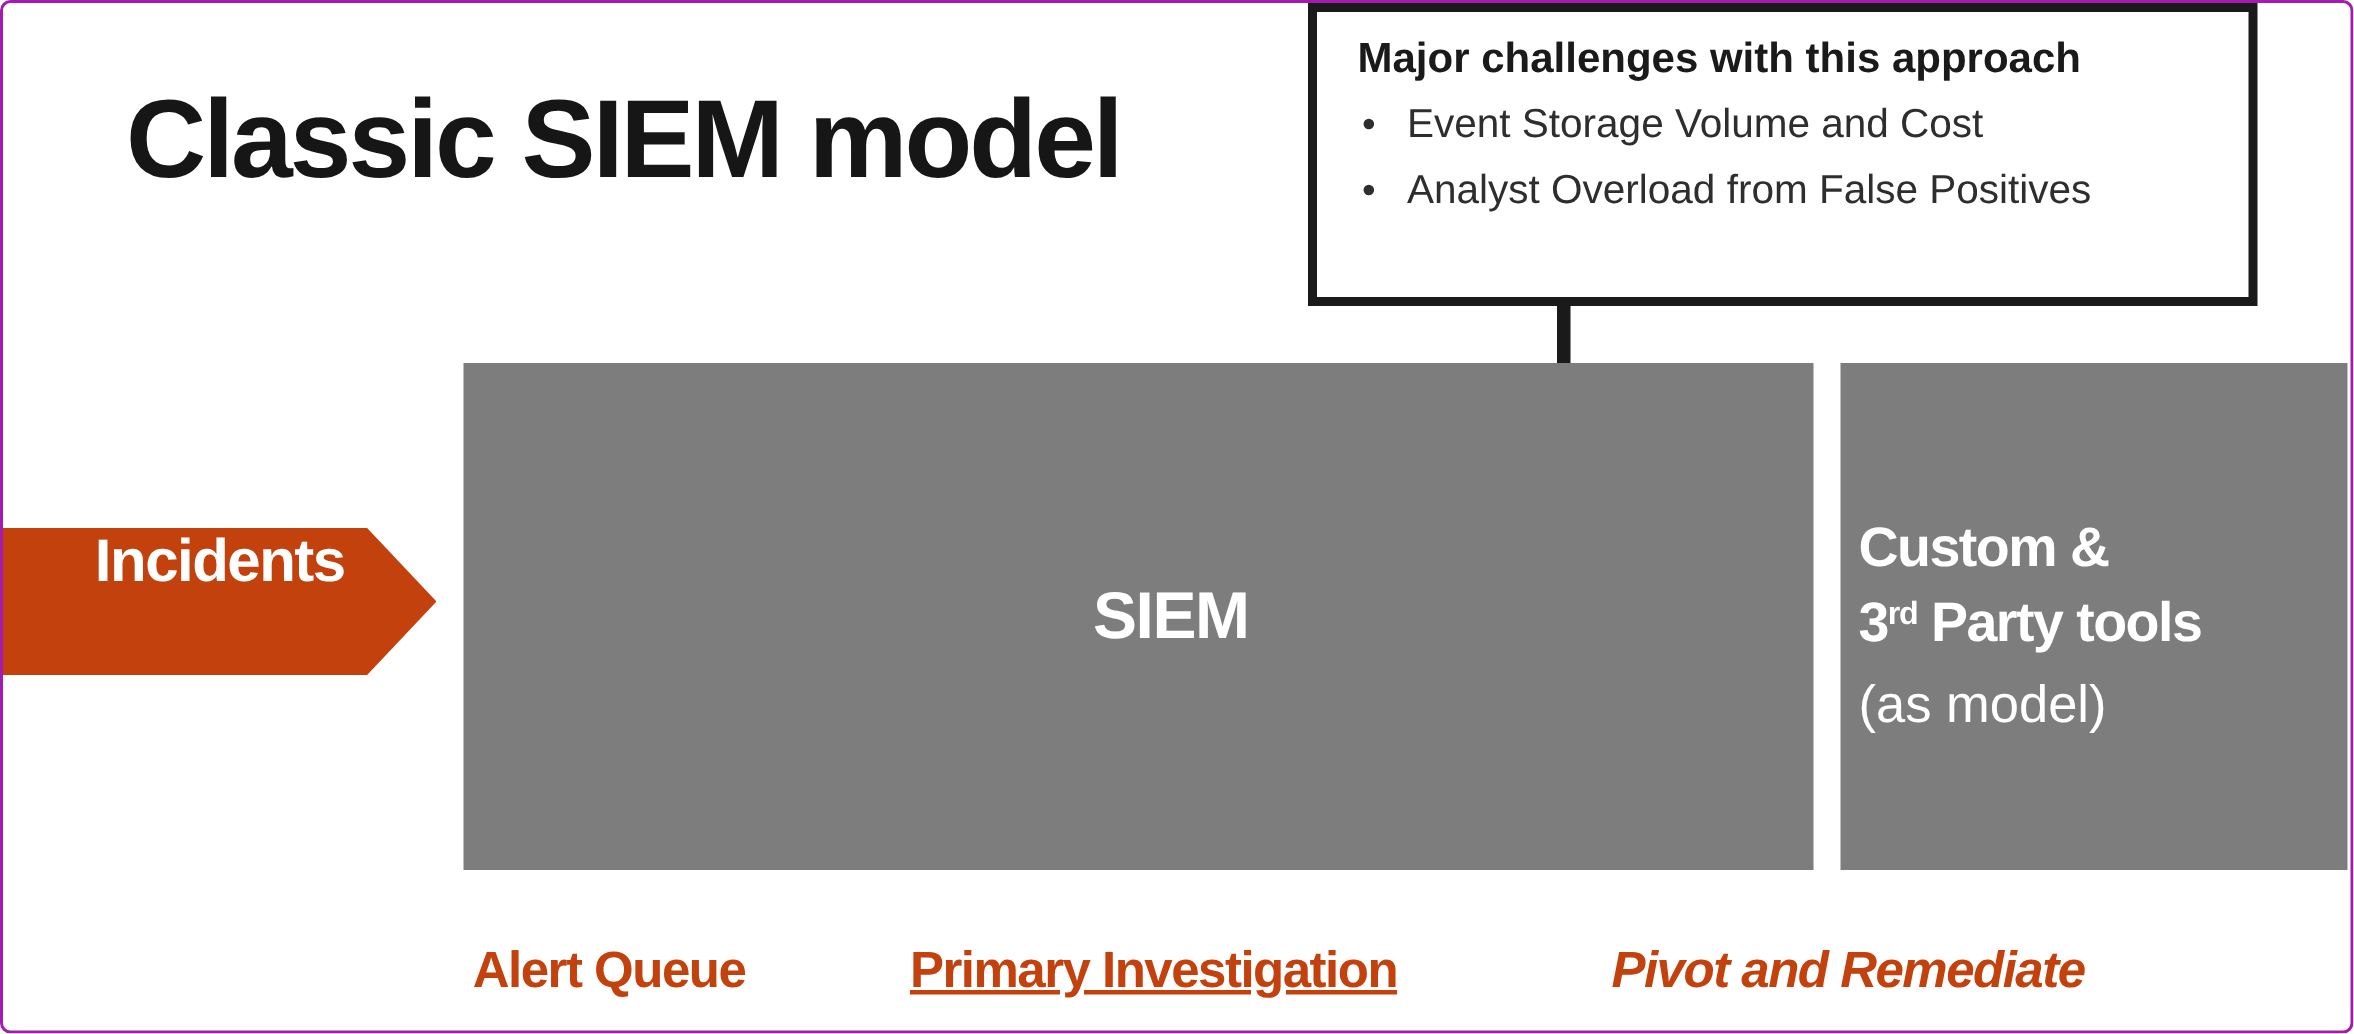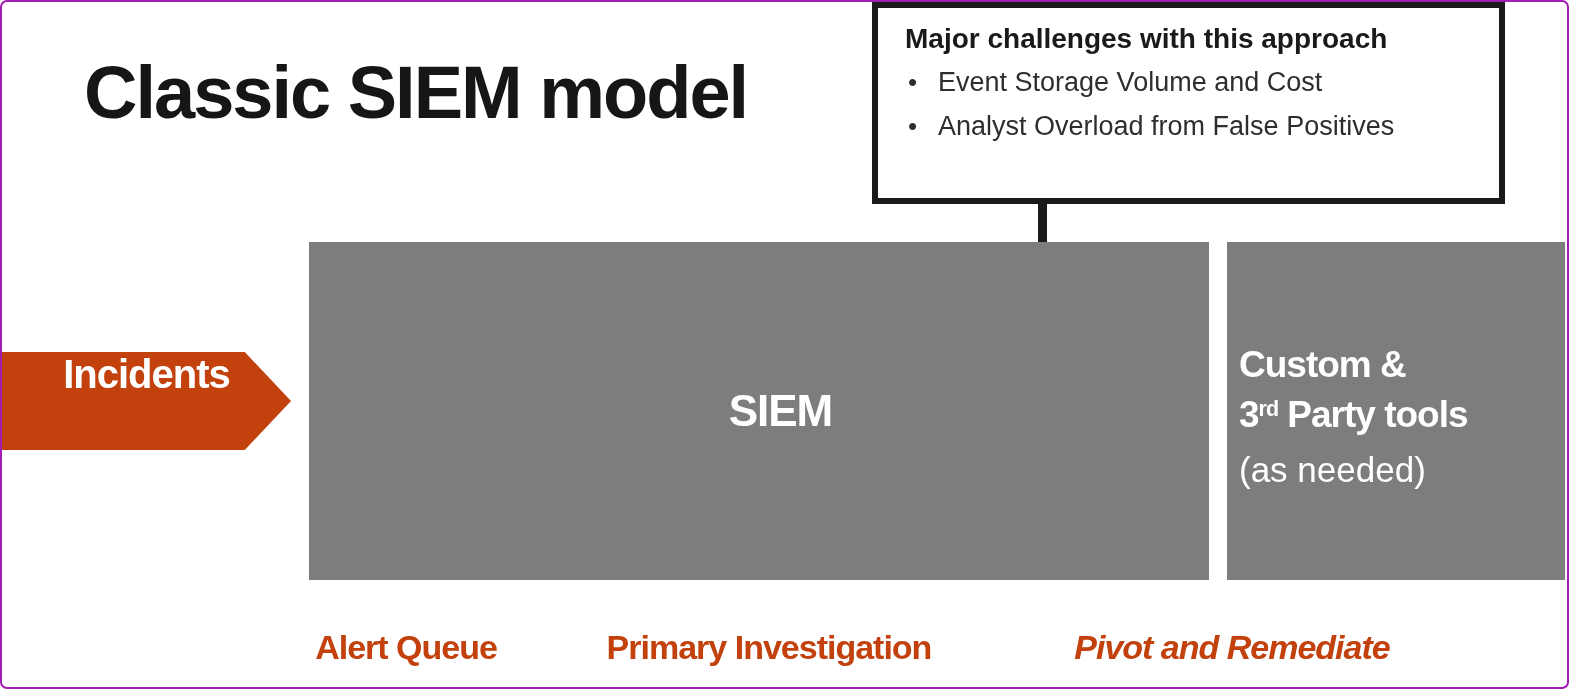--- a/index.html
+++ b/index.html
@@ -161,21 +161,21 @@
     position: absolute;
     top: 626px;
     transform: translateX(-50%);
     color: #c2410c;
     font-size: 34px;
     font-weight: 600;
     letter-spacing: -1px;
     white-space: nowrap;
   }
   .stage-label.s1 { left: 404px; }
-  .stage-label.s2 { left: 767px; }
+  .stage-label.s2 { left: 767px; text-decoration: underline; }
   .stage-label.s3 { left: 1230px; font-style: italic; }
 </style>
 </head>
 <body>
 
 <div class="slide">
 
   <h1 class="title">Classic SIEM model</h1>
 
   <div class="callout">
@@ -193,20 +193,20 @@
     <span class="incidents-label">Incidents</span>
   </div>
 
   <div class="siem-box">
     <span class="siem-label">SIEM</span>
   </div>
 
   <div class="tools-box">
     <div class="tools-line">Custom &amp;</div>
     <div class="tools-line"><span>3</span><sup>rd</sup><span> Party tools</span></div>
-    <div class="tools-line light">(as needed)</div>
+    <div class="tools-line light">(as model)</div>
   </div>
 
   <div class="stage-label s1">Alert Queue</div>
   <div class="stage-label s2">Primary Investigation</div>
   <div class="stage-label s3">Pivot and Remediate</div>
 
 </div>
 
 </body></html>

